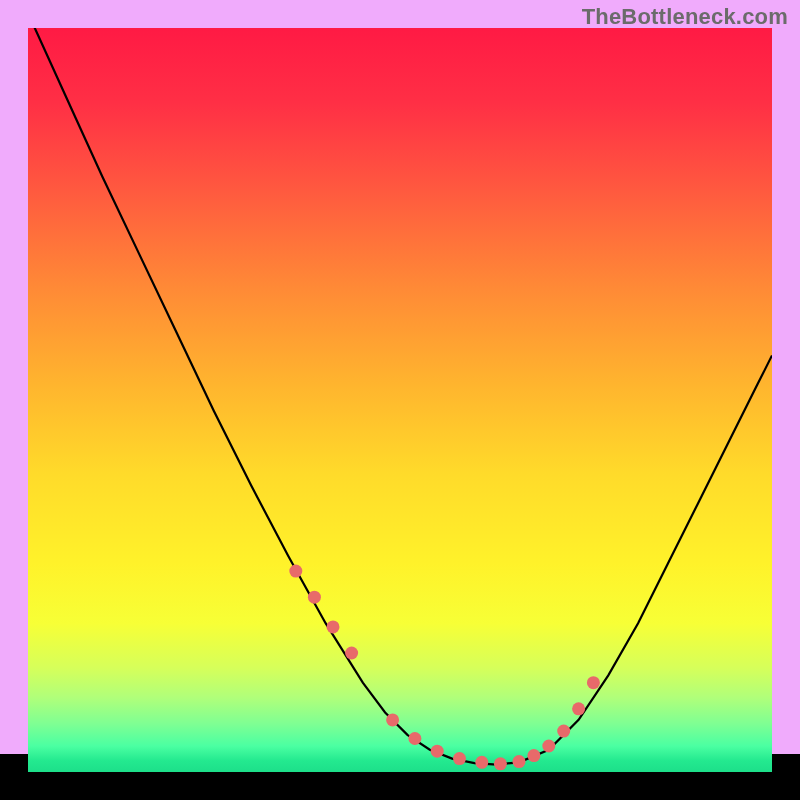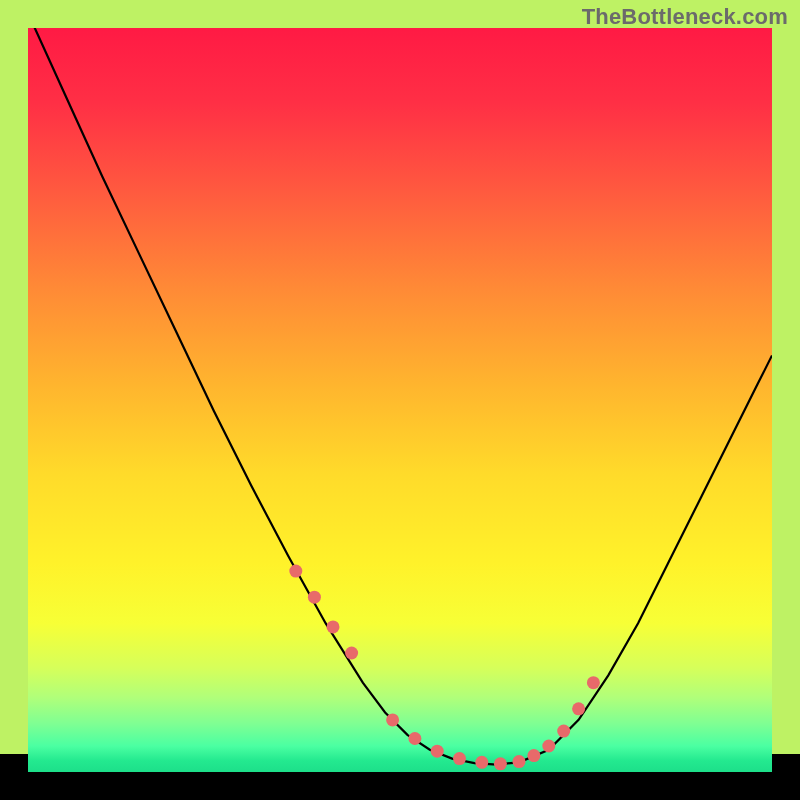--- a/index.html
+++ b/index.html
@@ -9,21 +9,21 @@
     height: 800px;
     background: #000;
     overflow: hidden;
   }
   .frame {
     position: absolute;
     left: 0;
     top: 0;
     width: 800px;
     height: 754px;
-    background: #bef264;
+    background: #f0abfc;
   }
   .plot {
     position: absolute;
     left: 28px;
     top: 28px;
     width: 744px;
     height: 744px;
     overflow: hidden;
   }
   .gradient {

